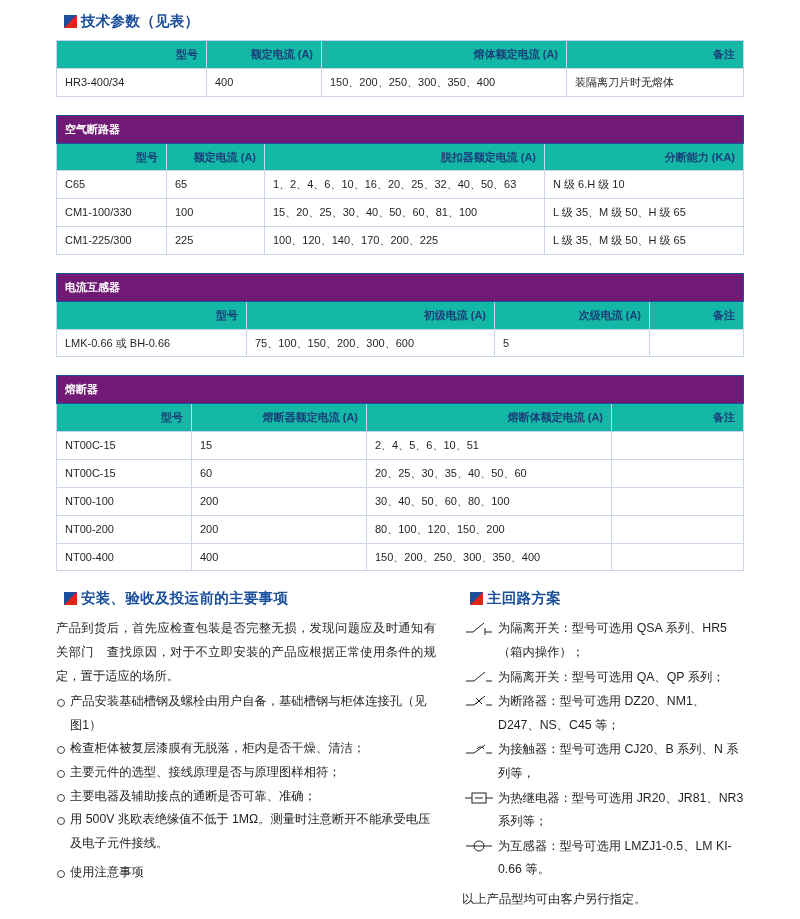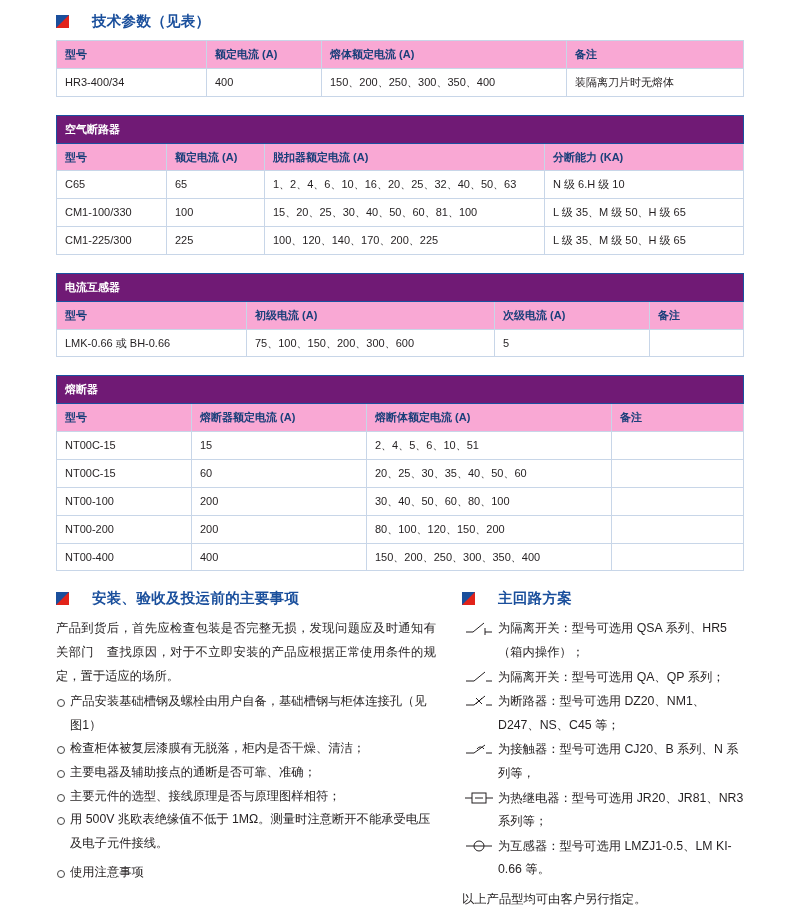--- a/index.html
+++ b/index.html
@@ -18,22 +18,22 @@
   .page {
     position: relative;
     width: 800px;
     height: 919px;
     padding: 12px 56px 0 56px;
   }
   
   .sec-head {
     display: flex;
     align-items: center;
-    gap: 23px;
-    margin: 0 0 9px 0;
+    gap: 4px;
+    margin: 0 0 9px 8px;
   }
   .sec-mark {
     width: 13px;
     height: 13px;
     background: #1a4f9c;
     position: relative;
     flex: 0 0 auto;
   }
   .sec-mark::after {
     content: "";
@@ -65,24 +65,25 @@
     color: #231f20;
   }
   tr.grp td {
     background: #701a75;
     color: #ffffff;
     font-weight: bold;
     border: 1px solid #1a52a0;
     padding: 6px 8px;
   }
   tr.hdr td {
-    background: #f9a8d4;
+    background: #14b8a6;
     color: #1a3f7a;
     font-weight: bold;
     border: 1px solid #c8d6e8;
+    text-align: right;
   }
   tr.body td {
     background: #ffffff;
   }
   .t-fuse { margin-bottom: 14px; border-radius: 31px; }
   
   .cols {
     display: flex;
     gap: 26px;
     margin-top: 10px;
@@ -280,22 +281,22 @@
 
     <div class="col-left">
       <div class="sec-head">
         <span class="sec-mark"></span>
         <span class="sec-title">安装、验收及投运前的主要事项</span>
       </div>
       <p class="para">产品到货后，首先应检查包装是否完整无损，发现问题应及时通知有关部门　查找原因，对于不立即安装的产品应根据正常使用条件的规定，置于适应的场所。</p>
       <ul class="bullets">
         <li>产品安装基础槽钢及螺栓由用户自备，基础槽钢与柜体连接孔（见图1）</li>
         <li>检查柜体被复层漆膜有无脱落，柜内是否干燥、清洁；</li>
+        <li>主要元件的选型、接线原理是否与原理图样相符；</li>
         <li>主要电器及辅助接点的通断是否可靠、准确；</li>
-        <li>主要元件的选型、接线原理是否与原理图样相符；</li>
         <li>用 500V 兆欧表绝缘值不低于 1MΩ。测量时注意断开不能承受电压及电子元件接线。</li>
       </ul>
       <div class="note-head">使用注意事项</div>
 
     </div>
 
     <div class="col-right">
       <div class="sec-head">
         <span class="sec-mark"></span>
         <span class="sec-title">主回路方案</span>

